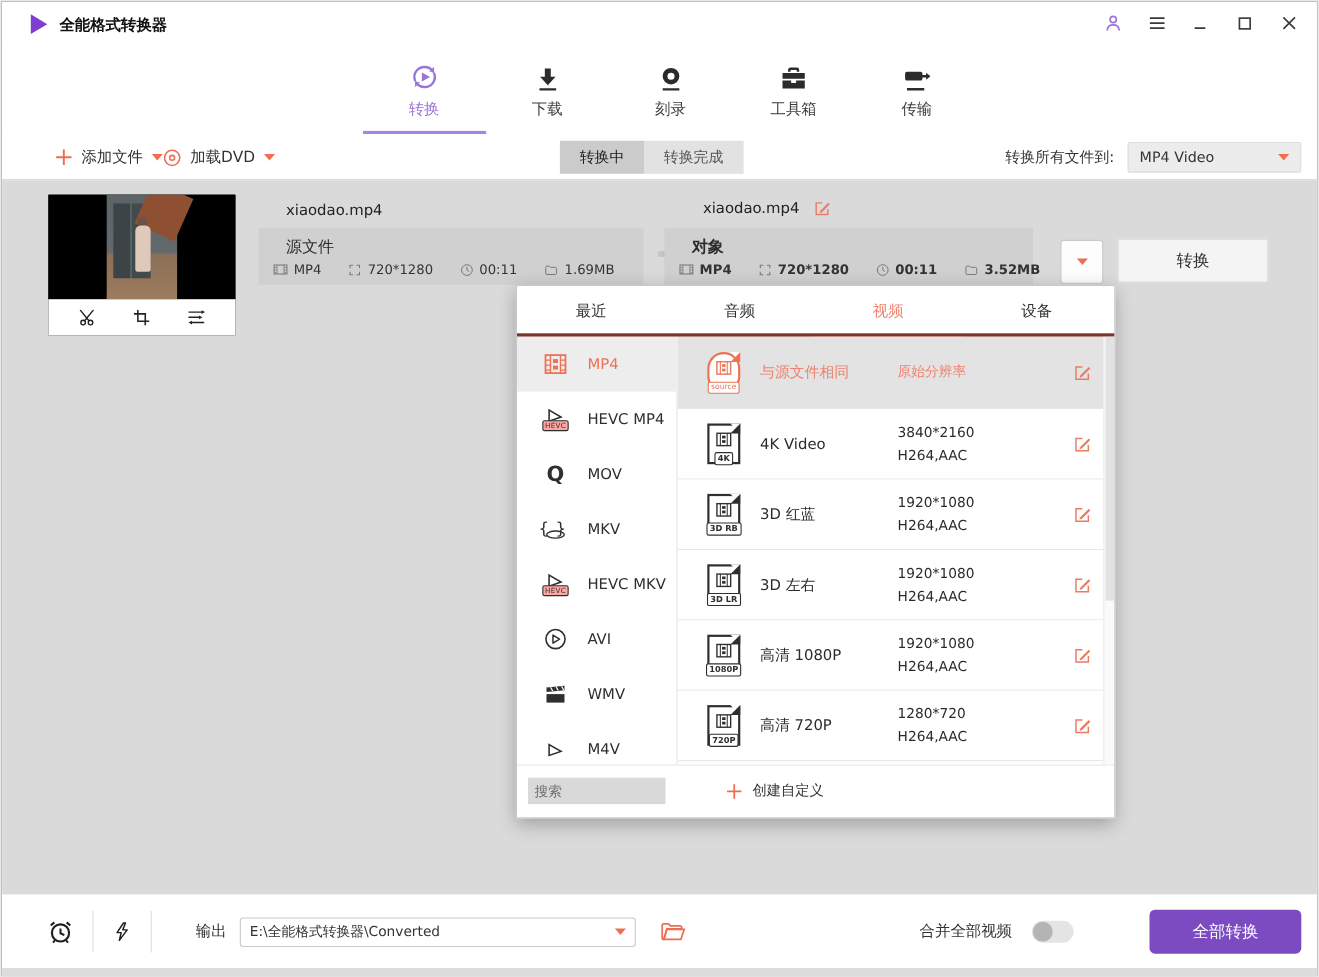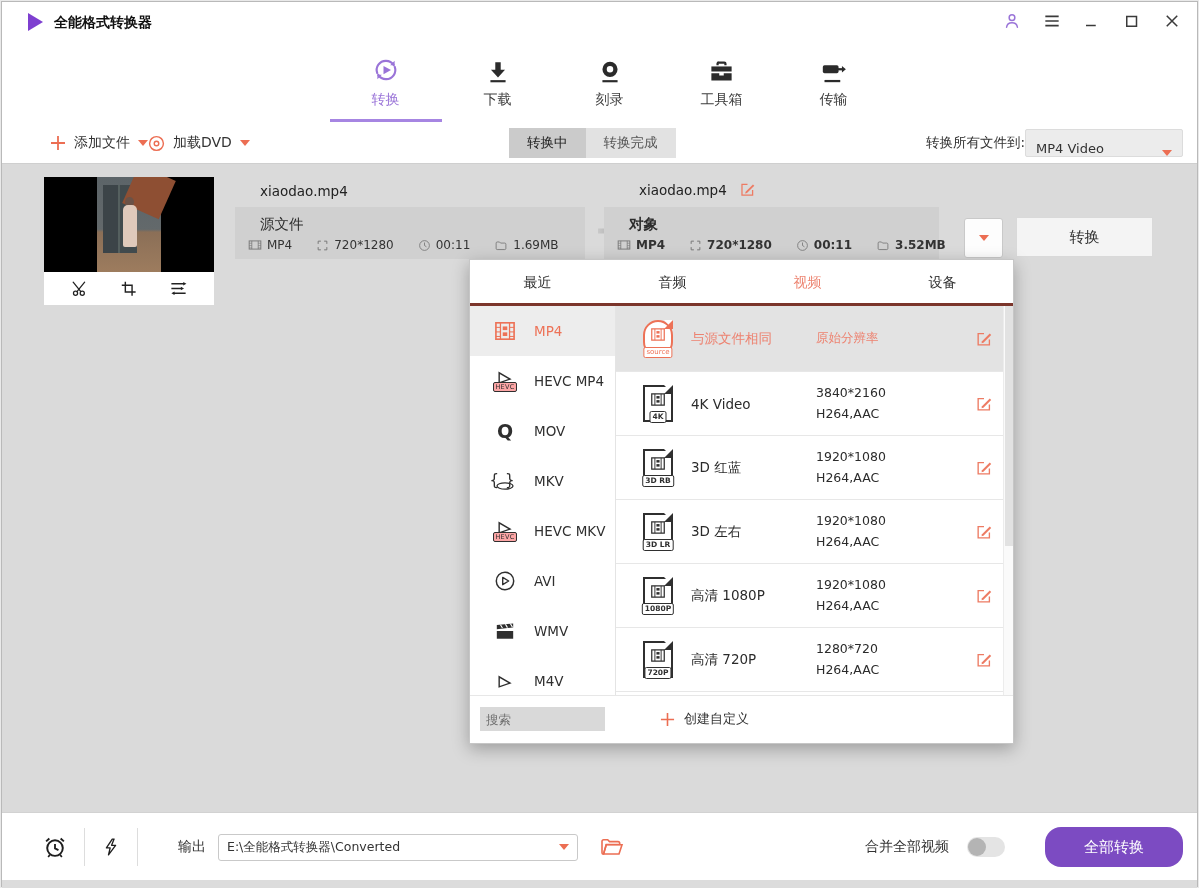--- a/index.html
+++ b/index.html
@@ -23,23 +23,23 @@
   .nav-tab.active::after { content:""; position:absolute; left:0; bottom:0; width:112px; height:3px; background:#a685e2; }
 
   
   .toolbar { position:absolute; left:0; top:120px; width:100%; height:42px; background:#fff; border-bottom:1px solid #cfcfcf; }
   .tool-left { position:absolute; left:48px; top:0; height:42px; display:flex; align-items:center; }
   .tool-btn { display:flex; align-items:center; gap:8px; font-size:14px; color:#333; cursor:pointer; }
   .caret { width:0; height:0; border-left:5px solid transparent; border-right:5px solid transparent; border-top:6px solid #ec6e53; display:inline-block; }
   .queue-tabs { position:absolute; left:507px; top:6px; display:flex; }
   .q-tab { height:30px; padding:0 18px; display:flex; align-items:center; font-size:13.5px; color:#555; background:#e2e2e2; cursor:pointer; }
   .q-tab.active { background:#cbcbcb; color:#222; }
-  .convert-to { position:absolute; right:14px; top:0; height:42px; display:flex; align-items:center; gap:0; }
+  .convert-to { position:absolute; right:14px; top:0; height:42px; display:flex; align-items:center; gap:12px; }
   .convert-to-label { font-size:13.5px; color:#333; }
-  .convert-to-select { width:158px; height:28px; background:#ececec; border:1px solid #dcdcdc; border-radius:2px; display:flex; align-items:flex-end; padding:0 10px; font-size:13px; color:#333; cursor:pointer; justify-content:space-between; }
+  .convert-to-select { width:158px; height:28px; background:#ececec; border:1px solid #dcdcdc; border-radius:2px; display:flex; align-items:center; padding:0 10px; font-size:13px; color:#333; cursor:pointer; justify-content:space-between; }
 
   
   .main { position:absolute; left:0; top:162px; width:100%; height:648px; background:#dadada; }
 
   
   .thumb-card { position:absolute; left:42px; top:13px; width:170px; height:128px; background:#000; }
   .thumb-video { position:absolute; left:0; top:0; width:170px; height:95px; background:#000; overflow:hidden; }
   .thumb-photo { position:absolute; left:53px; top:0; width:64px; height:95px; background:linear-gradient(180deg,#5c6468 0%,#63696b 55%,#8b6f57 58%,#9d7c5e 100%); }
   .thumb-roof { position:absolute; right:-8px; top:-6px; width:40px; height:42px; background:#8e4f33; transform:rotate(24deg); }
   .thumb-glass { position:absolute; left:6px; top:8px; width:34px; height:68px; background:linear-gradient(90deg,#3c4448 0 45%,#55605f 45% 50%,#414a4d 50%); }
@@ -107,21 +107,21 @@
   .bb-sep { width:1px; height:38px; background:#ddd; margin:0 16px; }
   .out-label { font-size:14px; color:#333; margin:0 12px 0 24px; }
   .out-wrap { position:relative; width:360px; height:27px; }
   .out-input { width:100%; height:100%; border:1px solid #c9c9c9; border-radius:3px; padding:0 26px 0 8px; font-size:12.5px; color:#333; outline:none; font-family:inherit; background:#fff; }
   .out-caret { position:absolute; right:9px; top:10px; }
   .folder-open { margin-left:22px; display:flex; cursor:pointer; }
   .bb-right { position:absolute; right:14px; top:0; height:68px; display:flex; align-items:center; gap:18px; }
   .merge-label { font-size:14px; color:#333; }
   .toggle { width:38px; height:20px; border-radius:10px; background:#e4e4e4; position:relative; cursor:pointer; margin-right:22px; }
   .toggle .knob { position:absolute; left:1px; top:1px; width:18px; height:18px; border-radius:50%; background:#b4b4b4; }
-  .convert-all-btn { width:138px; height:40px; background:#7c4bc2; border:none; border-radius:16px; color:#fff; font-size:15px; display:flex; align-items:center; justify-content:center; cursor:pointer; font-family:inherit; }
+  .convert-all-btn { width:138px; height:40px; background:#7c4bc2; border:none; border-radius:5px; color:#fff; font-size:15px; display:flex; align-items:center; justify-content:center; cursor:pointer; font-family:inherit;margin-left:29px; }
   .bottom-strip { position:absolute; left:0; top:878px; width:100%; height:8px; background:#dcdcdc; }
 
   svg { display:block; }
 </style>
 </head>
 <body>
 
 <div class="window">
 
   <div class="titlebar">

